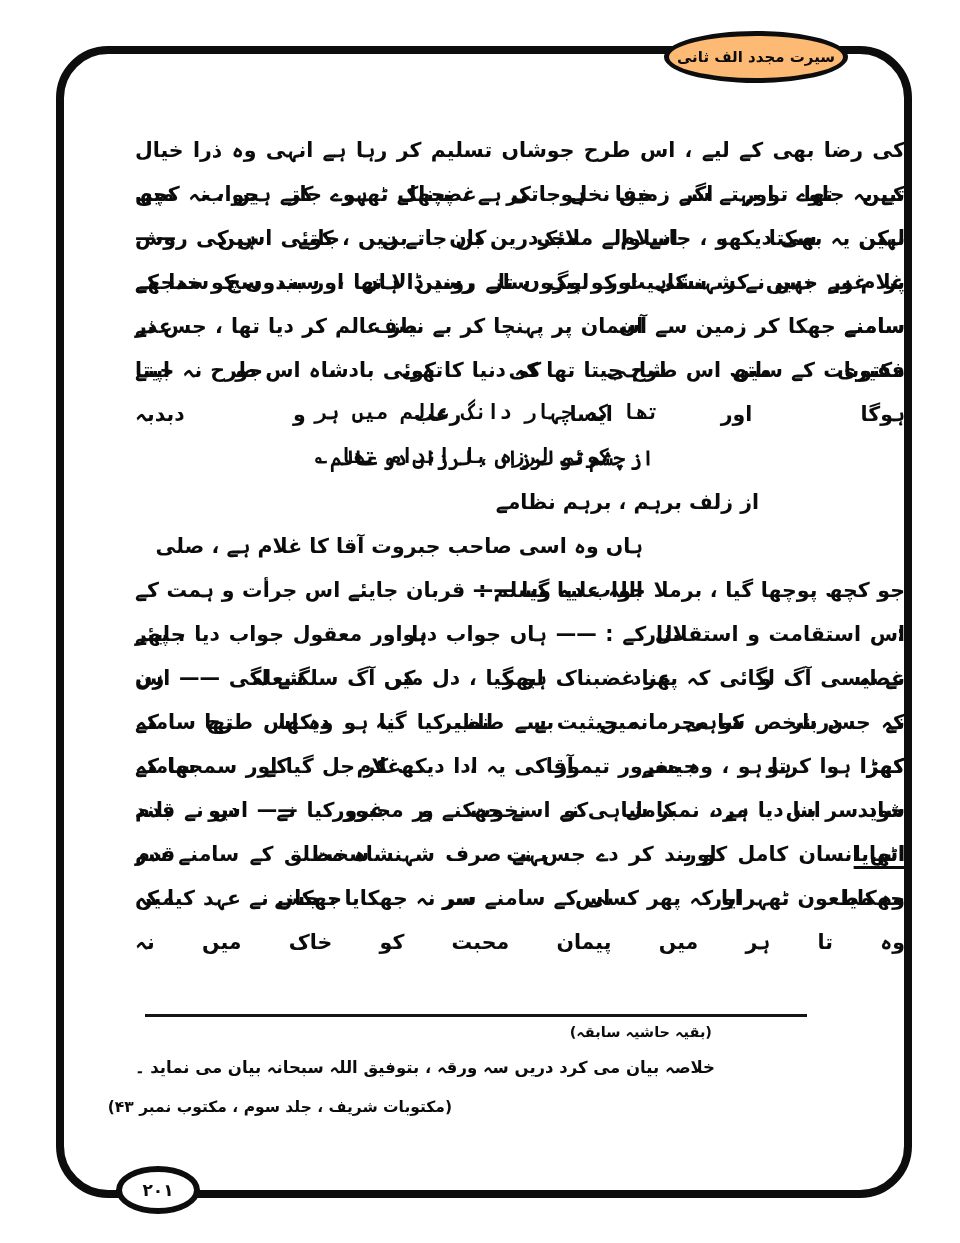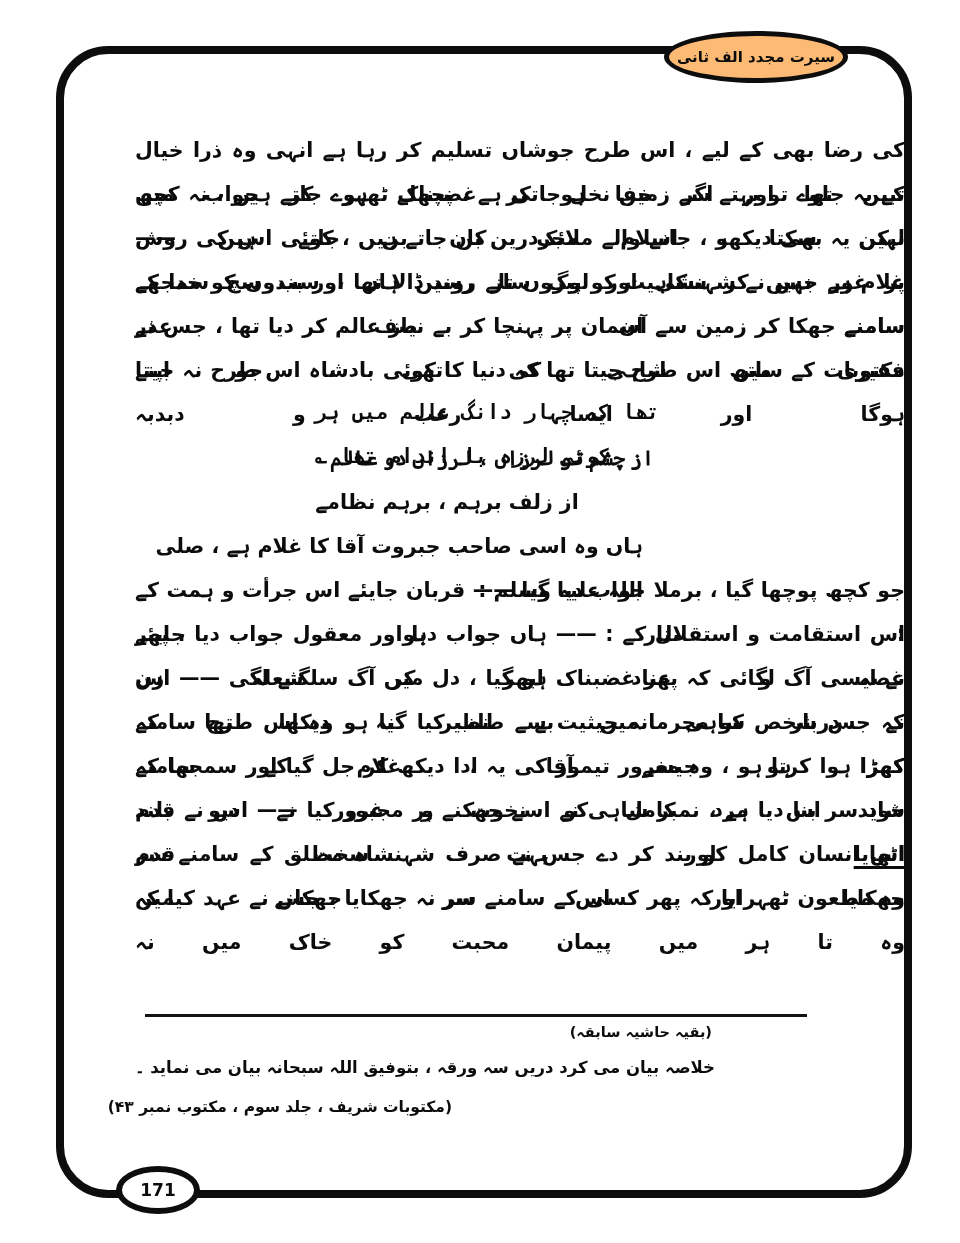--- a/index.html
+++ b/index.html
@@ -35,21 +35,21 @@
     position:absolute;left:135px;top:128px;width:770px;
     direction:rtl;
   }
   .ln{
     font-size:20.5px;font-weight:700;line-height:44px;height:44px;
     letter-spacing:0px;
   }
   .justify{text-align:justify;text-align-last:justify;}
   .short8{text-align:left;padding-left:180px;padding-right:186px;text-align-last:auto;font-family:Liberation Mono, monospace;}
   .poem1{text-align:center;padding-left:0;padding-right:56px;font-family:Liberation Serif, serif;}
-  .poem2{text-align:center;padding-right:146px;}
+  .poem2{text-align:right;padding-right:146px;}
   .indent11{text-align:right;padding-right:262px;}
   .u{text-decoration:underline;text-decoration-thickness:2.5px;text-underline-offset:5px;}
   
   .fn-divider{
     position:absolute;left:145px;top:1014px;width:662px;height:3px;
     background:#141414;
   }
   .fn{position:absolute;direction:rtl;font-weight:700;white-space:nowrap;}
   .fn1{top:1024px;right:248px;font-size:14.5px;}
   .fn2{top:1058px;right:245px;font-size:16.5px;}
@@ -86,14 +86,14 @@
   <div class="ln justify">اس انسان کامل کو بند کر دے جس نے صرف شہنشاہ مطلق کے سامنے سر جھکایا اور اس سر جھکانے میں</div>
   <div class="ln justify">وہ مطعون ٹھہرایا کہ پھر کسی کے سامنے سر نہ جھکایا ، جس نے عہد کیا کہ وہ تا ہر میں پیمان محبت کو خاک میں نہ</div>
 </div>
 
 <div class="fn-divider"></div>
 <div class="fn fn1">(بقیہ حاشیہ سابقہ)</div>
 <div class="fn fn2">خلاصہ بیان می کرد دریں سہ ورقہ ، بتوفیق اللہ سبحانہ بیان می نماید ۔</div>
 <div class="fn fn3">(مکتوبات شریف ، جلد سوم ، مکتوب نمبر ۴۳)</div>
 
 <div class="pagenum">
-  <span class="t">171</span>
+  <span class="t">۲۰۱</span>
 </div>
 
 </body></html>

